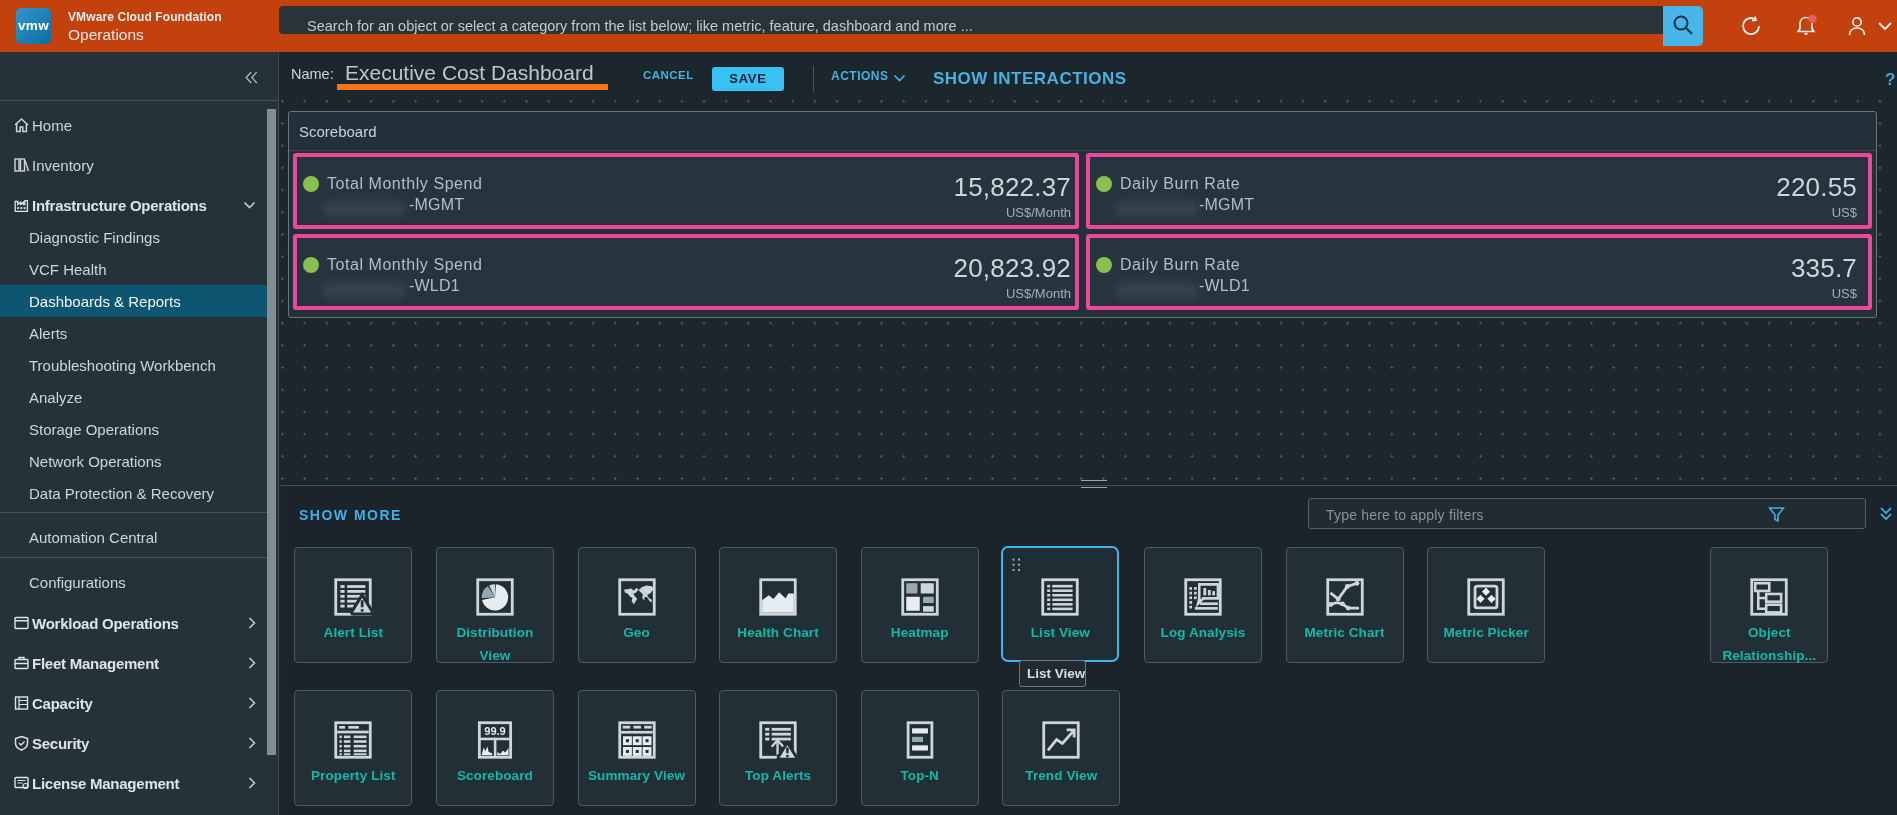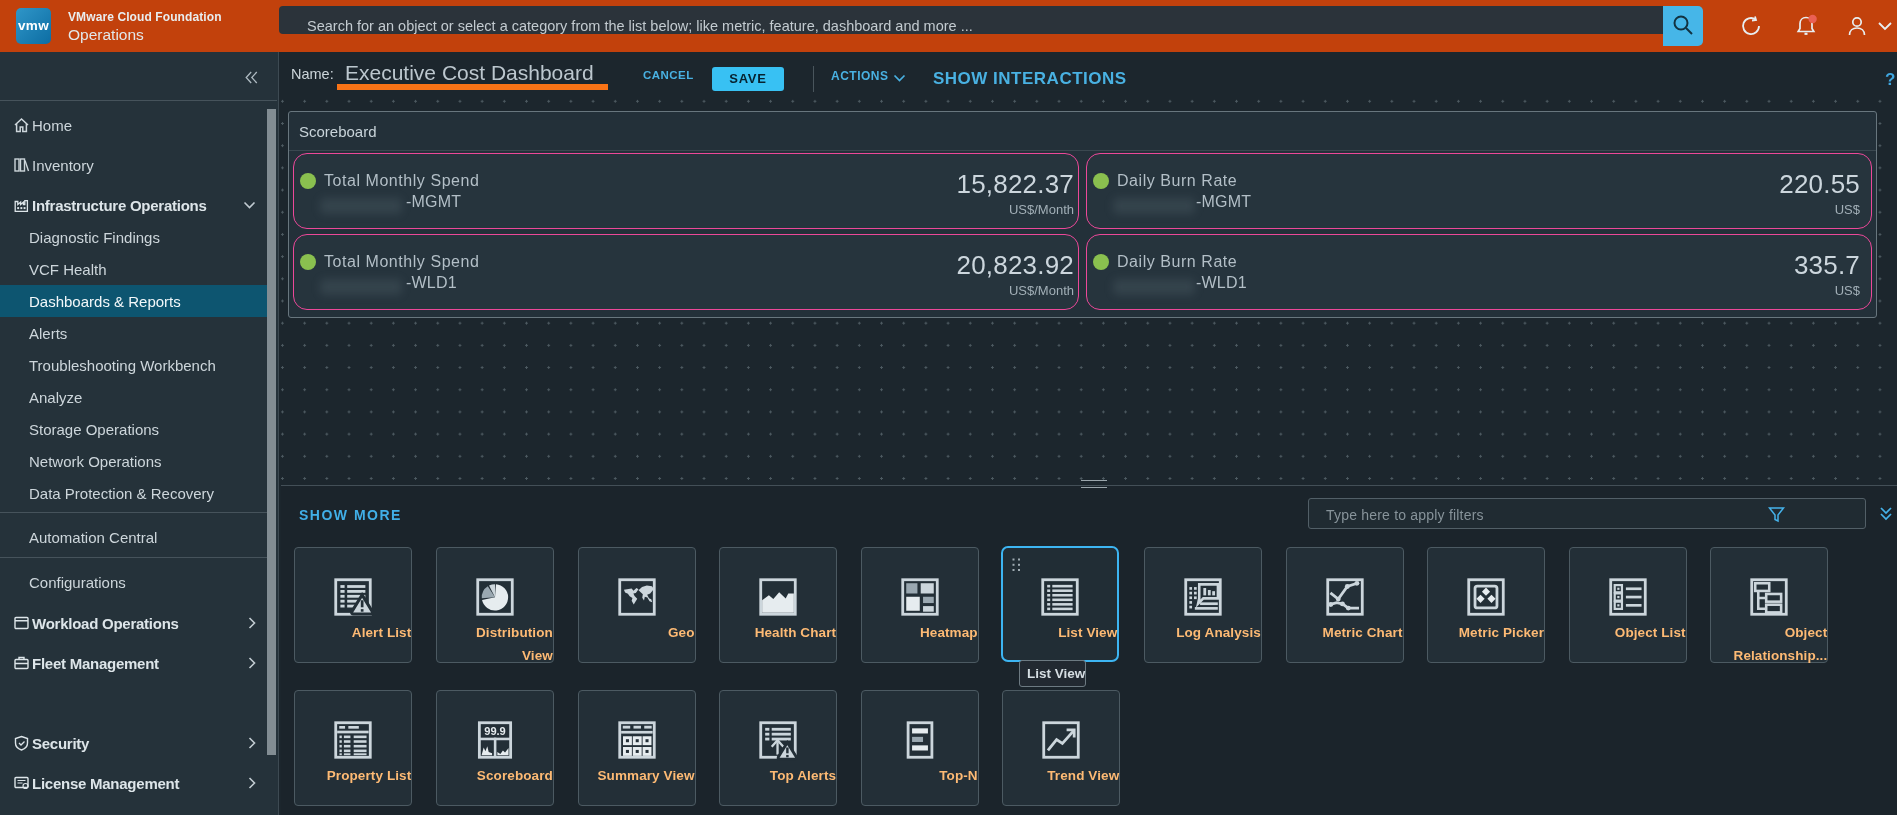--- a/index.html
+++ b/index.html
@@ -33,39 +33,39 @@
 #hsep{position:absolute;left:532px;top:14px;height:26px;border-left:1px solid #49555c}
 #actions{position:absolute;left:550px;top:17px;color:#49b1e2;font-weight:700;font-size:12px;letter-spacing:.5px}
 #showint{position:absolute;left:652px;top:17px;color:#49b1e2;font-weight:700;font-size:17px;letter-spacing:.5px}
 #help{position:absolute;left:1604px;top:18px;color:#3fa6e0;font-size:17px;font-weight:700}
 
 #canvas{position:absolute;left:281px;top:96px;width:1616px;height:390px;background:#1c262d;
 background-image:radial-gradient(circle 1.2px at 1.4px 5.3px,#4d5a61 99%,transparent 100%);background-size:22.2px 22.2px}
 #widget{position:absolute;left:7px;top:15px;width:1589px;height:207px;background:#233039;border:1px solid #68767e;border-radius:3px}
 #wtitle{position:absolute;left:10px;top:0;height:38px;line-height:40px;font-size:15px;color:#c9d4da}
 #whead{position:absolute;left:0;top:38px;width:100%;border-top:1px solid #3b4850}
-.mcard{position:absolute;background:#26343d;border:1px solid #ec4899;border-radius:14px;width:786px;height:76px}
+.mcard{position:absolute;background:#26343d;border:4px solid #ec4899;border-radius:3px;width:786px;height:76px}
 .mdot{position:absolute;left:6px;top:19px;width:16px;height:16px;border-radius:50%;background:#8ac04f}
 .mtitle{position:absolute;left:30px;top:18px;font-size:16px;color:#b3bfc7;letter-spacing:.55px}
 .msub{position:absolute;left:112px;top:39px;font-size:16px;color:#b3bfc7;letter-spacing:.2px}
 .mblur{position:absolute;left:26px;top:44px;width:82px;height:16px;background:rgba(145,162,172,.14);filter:blur(4px);border-radius:4px}
 .mval{position:absolute;right:8px;top:15px;font-size:26px;letter-spacing:.2px;color:#ccd6dd}
 .munit{position:absolute;right:8px;top:48px;font-size:13px;color:#a2afb7}
 
 #splitline{position:absolute;left:281px;top:485px;width:1616px;border-top:1px solid #434f57}
 .grip{position:absolute;left:1081px;width:26px;border-top:1.5px solid #9aa5ab;z-index:6}
 
 #palette{position:absolute;left:281px;top:486px;width:1616px;height:329px;background:#1b242b}
 #showmore{position:absolute;left:18px;top:21px;color:#41afe8;font-weight:700;font-size:14px;letter-spacing:1.5px}
 #filter{position:absolute;left:1027px;top:12px;width:558px;height:31px;border:1px solid #525f67;border-radius:3px;background:#202b32}
 #filter span{position:absolute;left:17px;top:7.5px;font-size:14px;color:#87939a;letter-spacing:.2px}
 #dblchev{position:absolute;left:1598px;top:20px}
 .pcard{position:absolute;width:118px;height:116px;background:#232f37;border:1px solid #4c5a62;border-radius:4px}
 .pcard .icon{position:absolute;left:50%;top:28.5px;transform:translateX(-50%);width:42px;height:42px}
-.plabel{position:absolute;top:73px;width:100%;text-align:right;font-weight:700;font-size:13.5px;color:#fdba74;line-height:23px;letter-spacing:.1px}
+.plabel{position:absolute;top:73px;width:100%;text-align:center;font-weight:700;font-size:13.5px;color:#14b8a6;line-height:23px;letter-spacing:.1px}
 .plabel2{top:73px}
 #selcard{background:#212d35;border:2px solid #3db5f2;border-radius:7px}
 #dots6{position:absolute;left:9px;top:10px;width:8px;height:13px}
 #tooltip{position:absolute;left:1019px;top:660px;width:67px;height:27px;background:#222931;border:1px solid #6d7a82;border-radius:3px;color:#d6dee3;font-weight:700;font-size:13.5px;line-height:26px;padding-left:7px;white-space:nowrap}
 svg{display:block}
 </style></head>
 <body>
 <div id="topbar">
   <div id="logo">vmw</div>
   <div id="brand">
@@ -195,20 +195,34 @@
           <path d="M6 5V3h5v2M2 9h13" fill="none" stroke="#dde5e9" stroke-width="1.4"></path>
         </svg>
       </span>
       <span class="tx">Fleet Management</span>
       <span class="chev">
         <svg width="8" height="13" viewBox="0 0 8 13">
           <path d="M1.5 1.5l5 5-5 5" fill="none" stroke="#c2ccd2" stroke-width="1.6"></path>
         </svg>
       </span>
     </div>
+  <div class="nav b" style="top:635px;height:32px">
+      <span class="ic">
+        <svg width="17" height="17" viewBox="0 0 17 17">
+          <rect x="2.5" y="2.5" width="12" height="12" fill="none" stroke="#dde5e9" stroke-width="1.4"></rect>
+          <path d="M6 2.5v12M6 6h8.5M6 10h8.5" stroke="#dde5e9" stroke-width="1.2"></path>
+        </svg>
+      </span>
+      <span class="tx">Capacity</span>
+      <span class="chev">
+        <svg width="8" height="13" viewBox="0 0 8 13">
+          <path d="M1.5 1.5l5 5-5 5" fill="none" stroke="#c2ccd2" stroke-width="1.6"></path>
+        </svg>
+      </span>
+    </div>
   <div class="nav b" style="top:675px;height:32px">
       <span class="ic">
         <svg width="17" height="17" viewBox="0 0 17 17">
           <path d="M8.5 2l6 2v4.5c0 3.5-2.5 5.8-6 7-3.5-1.2-6-3.5-6-7V4z" fill="none" stroke="#dde5e9" stroke-width="1.4"></path>
           <path d="M6 8.5l2 2 3.5-3.5" fill="none" stroke="#dde5e9" stroke-width="1.3"></path>
         </svg>
       </span>
       <span class="tx">Security</span>
       <span class="chev">
         <svg width="8" height="13" viewBox="0 0 8 13">
@@ -421,35 +435,20 @@
     </div>
   <div class="pcard" style="left:1146.1px;top:60.5px">
       <svg class="icon" width="36" height="36" viewBox="0 0 36 36">
         <rect x="3.2" y="3.2" width="29.6" height="29.6" fill="none" stroke="#ccd6dc" stroke-width="2.4"></rect>
         <rect x="8.6" y="8.6" width="18.8" height="18.8" rx="2" fill="none" stroke="#ccd6dc" stroke-width="2.4"></rect>
         <path d="M18 9.9 L21.5 13.4 L18 16.9 L14.5 13.4 Z" fill="#e6ecef"></path>
         <path d="M13.3 16.1 L16.8 19.6 L13.3 23.1 L9.8 19.6 Z" fill="#e6ecef"></path>
         <path d="M22.7 16.1 L26.2 19.6 L22.7 23.1 L19.2 19.6 Z" fill="#e6ecef"></path>
       </svg>
       <div class="plabel">Metric Picker</div>
-    </div>
-  <div class="pcard" style="left:1287.7px;top:60.5px">
-      <svg class="icon" width="36" height="36" viewBox="0 0 36 36">
-        <rect x="3.2" y="3.2" width="29.6" height="29.6" fill="none" stroke="#ccd6dc" stroke-width="2.4"></rect>
-        <rect x="6.6" y="7.8" width="6.2" height="6.2" fill="none" stroke="#ccd6dc" stroke-width="1.9"></rect>
-        <rect x="8.8" y="10.0" width="1.9" height="1.9" fill="#ccd6dc"></rect>
-        <rect x="16.2" y="9.8" width="13.4" height="2.3" fill="#ccd6dc"></rect>
-        <rect x="6.6" y="14.9" width="6.2" height="6.2" fill="none" stroke="#ccd6dc" stroke-width="1.9"></rect>
-        <rect x="8.8" y="17.1" width="1.9" height="1.9" fill="#ccd6dc"></rect>
-        <rect x="16.2" y="16.9" width="13.4" height="2.3" fill="#ccd6dc"></rect>
-        <rect x="6.6" y="22" width="6.2" height="6.2" fill="none" stroke="#ccd6dc" stroke-width="1.9"></rect>
-        <rect x="8.8" y="24.2" width="1.9" height="1.9" fill="#ccd6dc"></rect>
-        <rect x="16.2" y="24" width="13.4" height="2.3" fill="#ccd6dc"></rect>
-      </svg>
-      <div class="plabel">Object List</div>
     </div>
   <div class="pcard" style="left:1429.3px;top:60.5px">
       <svg class="icon" width="36" height="36" viewBox="0 0 36 36">
         <rect x="3.2" y="3.2" width="29.6" height="29.6" fill="none" stroke="#ccd6dc" stroke-width="2.4"></rect>
         <rect x="6.2" y="6.2" width="12" height="6.6" fill="none" stroke="#ccd6dc" stroke-width="2.2"></rect>
         <rect x="15.6" y="15.4" width="12.8" height="6.6" fill="none" stroke="#ccd6dc" stroke-width="2.2"></rect>
         <rect x="15.6" y="24.6" width="12.8" height="6.6" fill="none" stroke="#ccd6dc" stroke-width="2.2"></rect>
         <path d="M8.8 12.8 V28 H15.6 M8.8 18.8 H15.6" fill="none" stroke="#ccd6dc" stroke-width="2.2"></path>
       </svg>
       <div class="plabel plabel2">Object<br>Relationship...</div>

